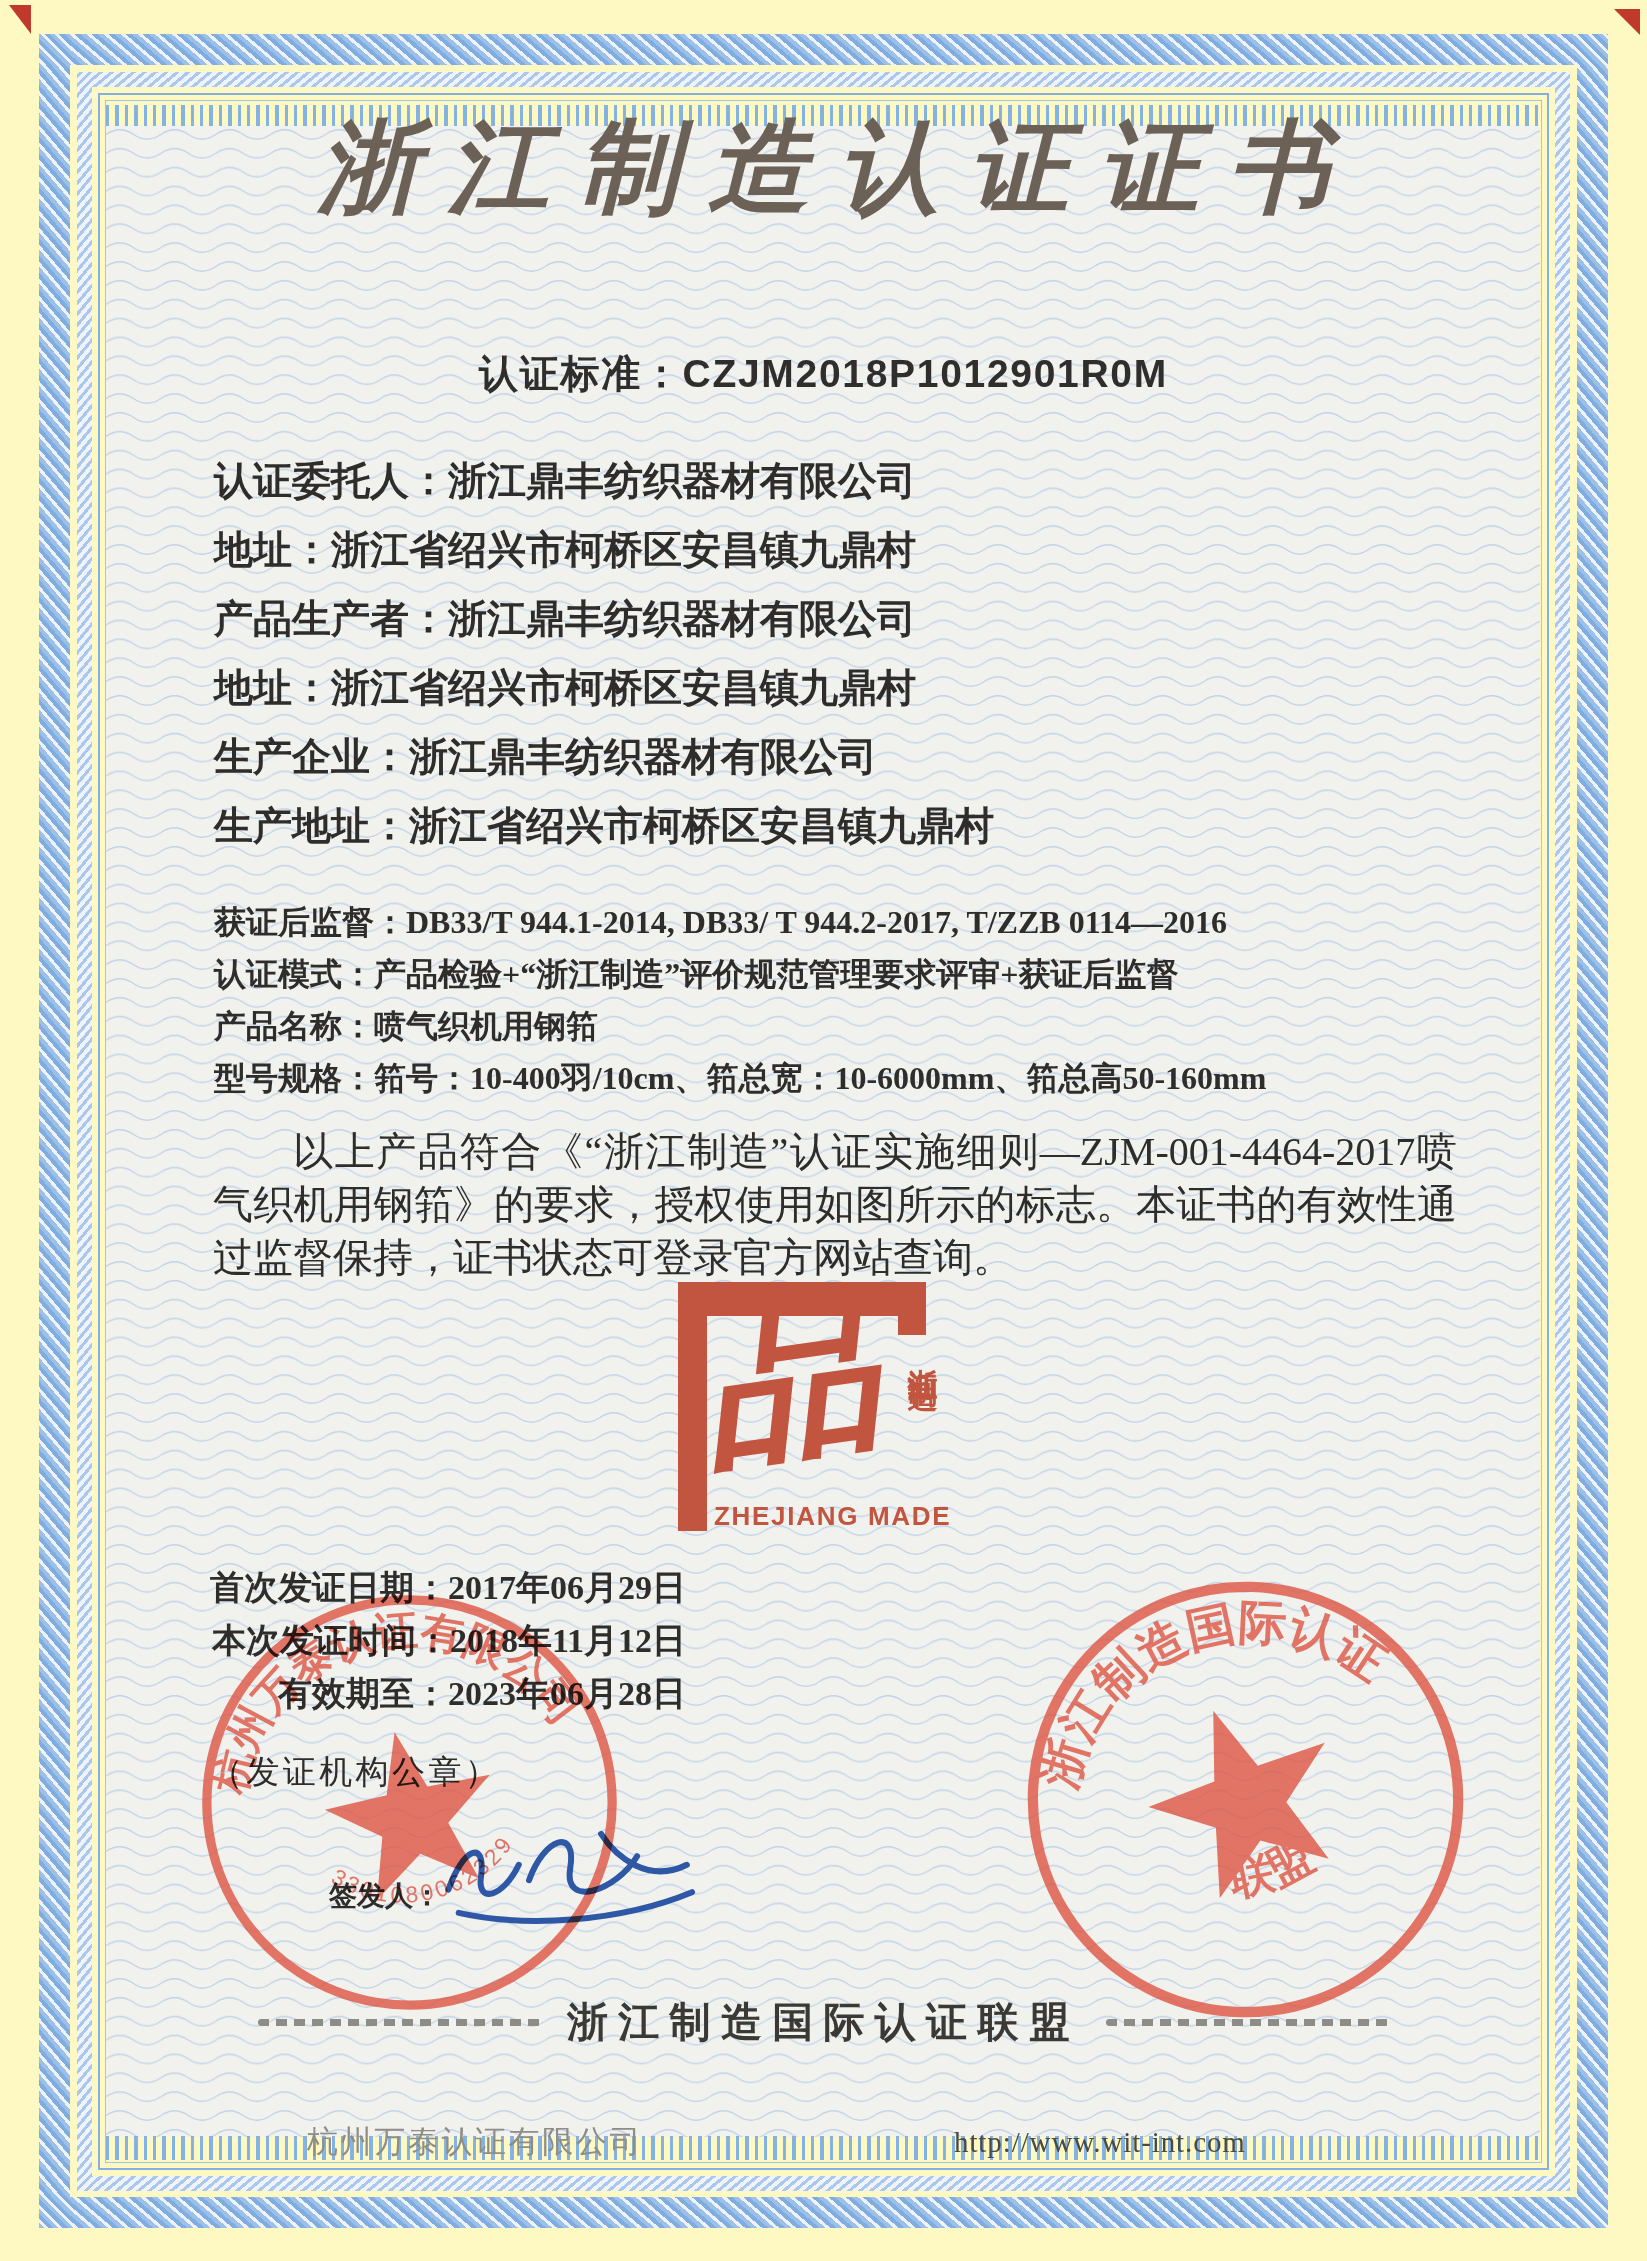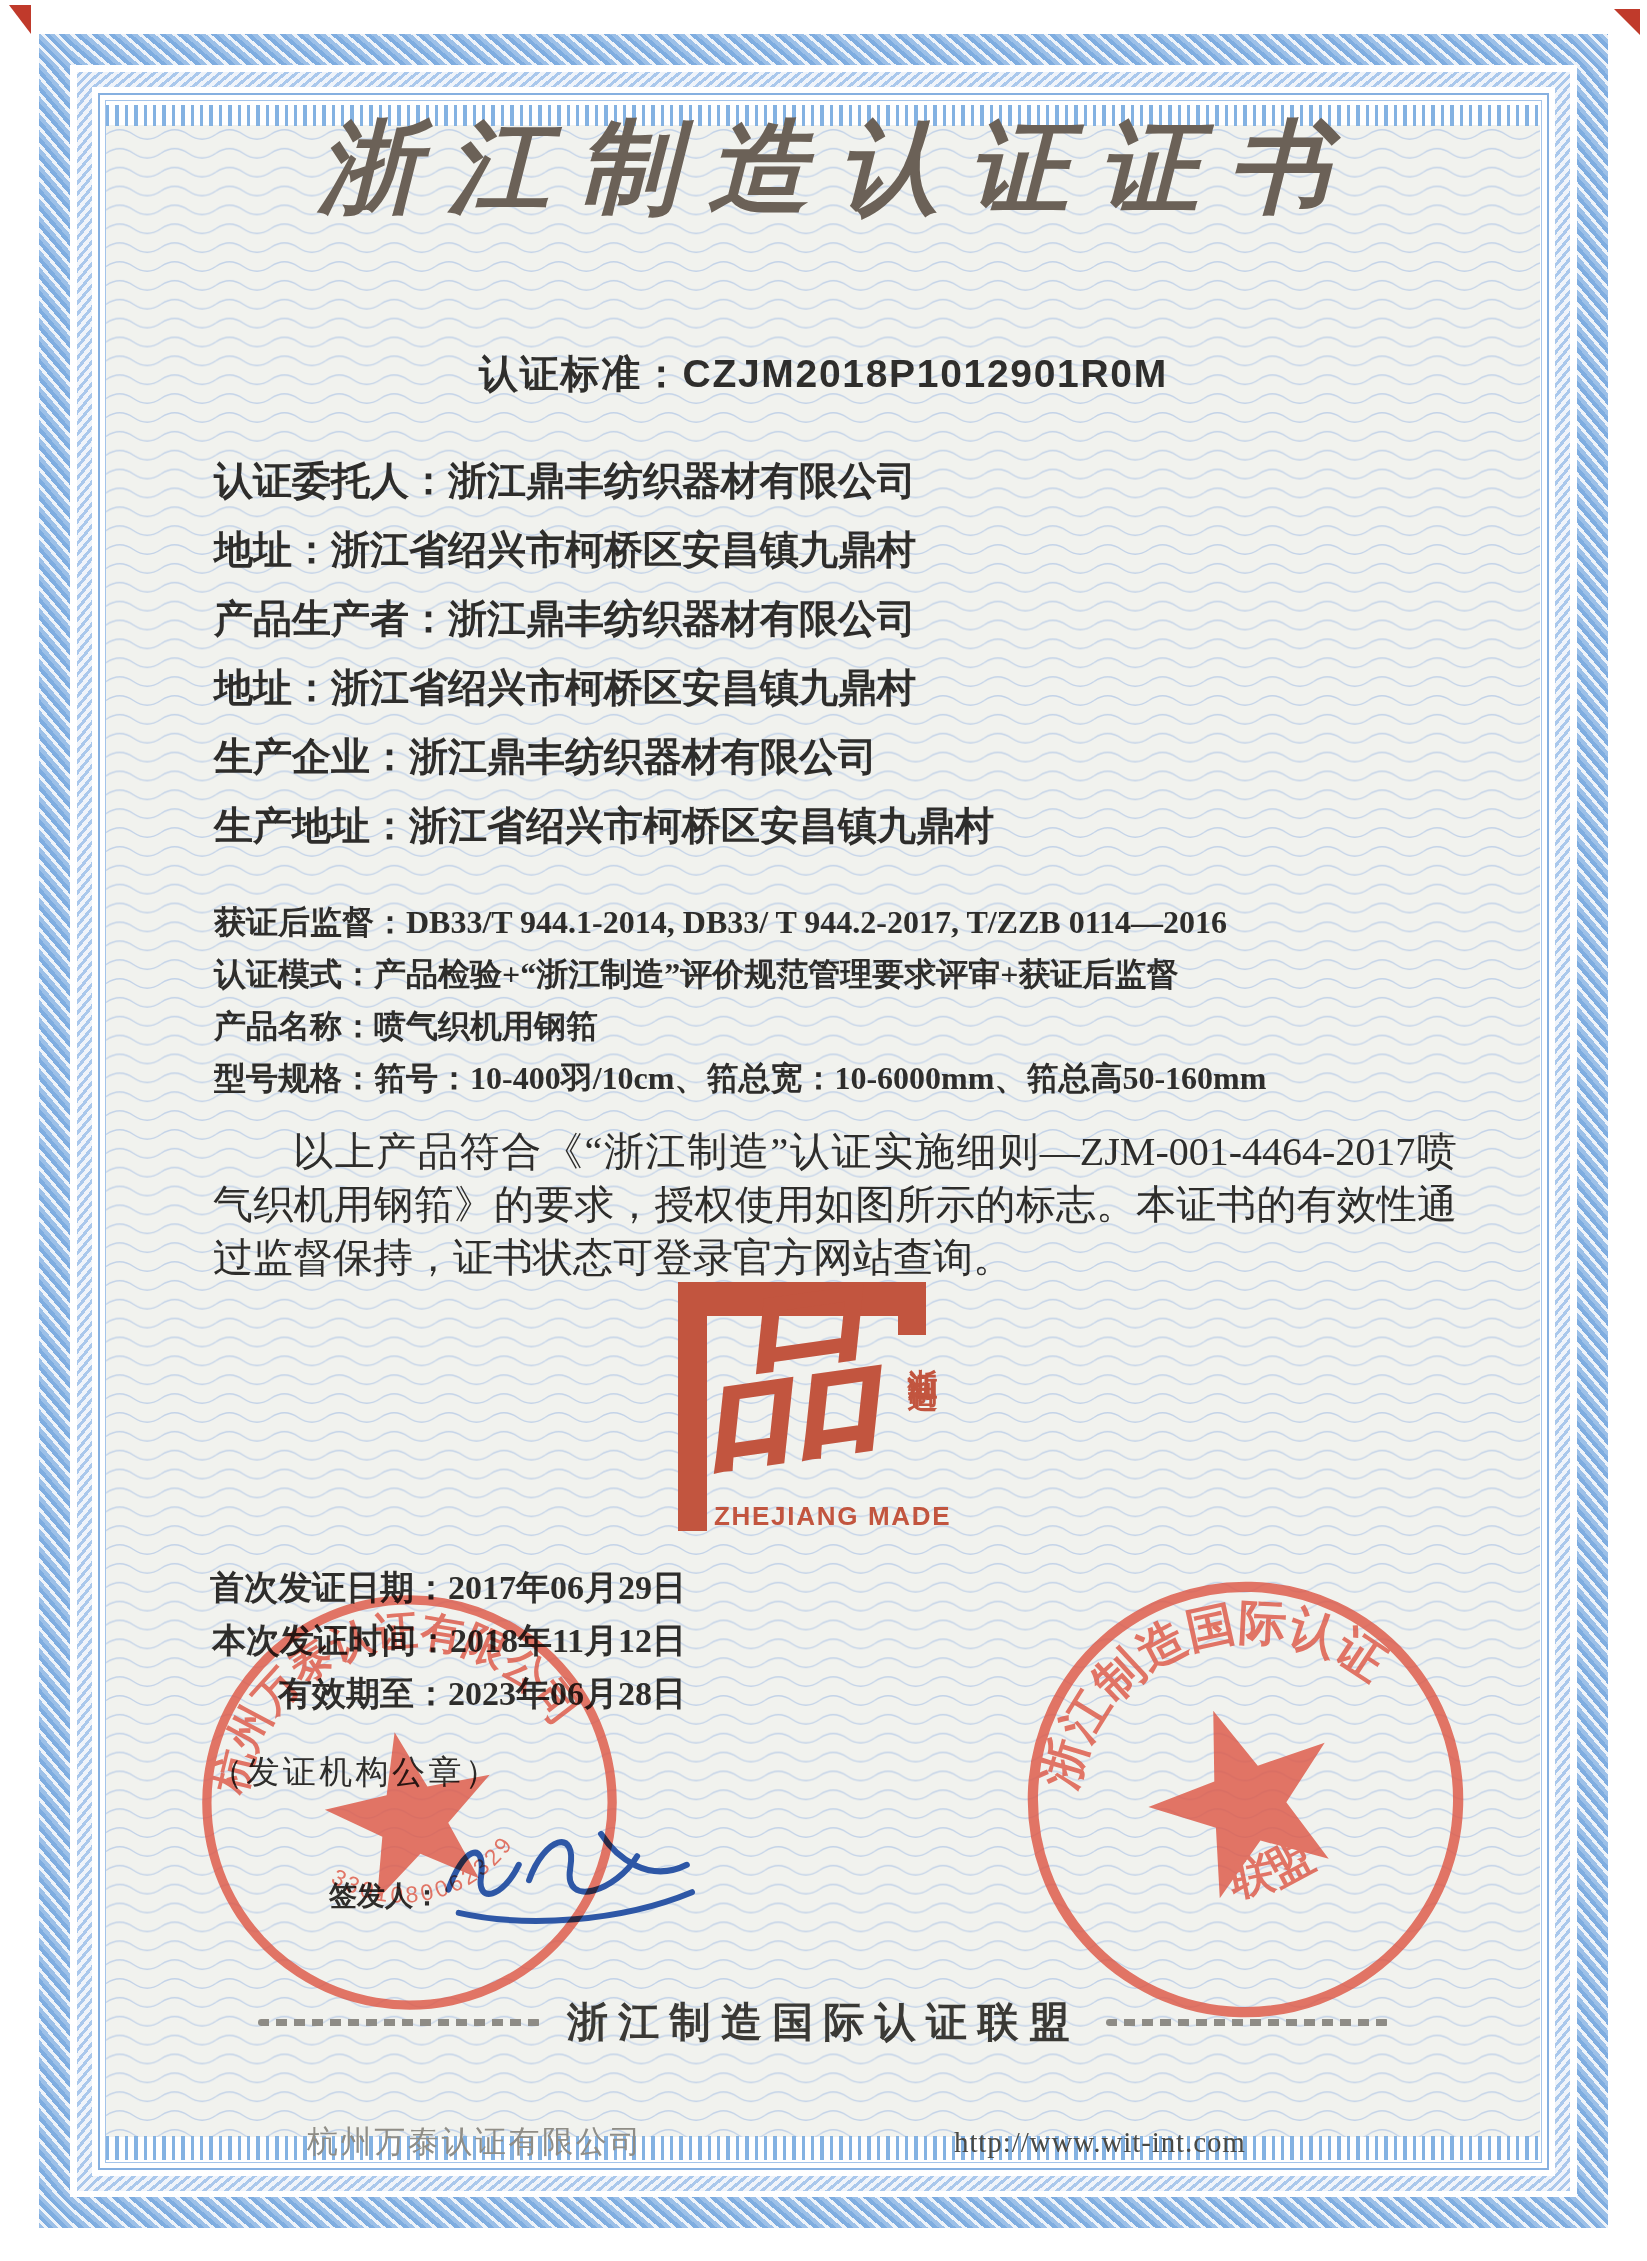--- a/index.html
+++ b/index.html
@@ -1,18 +1,18 @@
 <!DOCTYPE html>
 <html style="font-size:13.7px"><head>
 <meta charset="utf-8">
 <style>
   html,body{margin:0;padding:0;background:#d8d8d4;}
   .page{
     position:relative; width:1647px; height:2261px; margin:0 auto;
-    background:#ffffff; overflow:hidden;
+    background:#fef9c3; overflow:hidden;
     font-family:"Liberation Serif", serif; color:#2e2d2b;
   }
   
   .b1{position:absolute; inset:34px 39px 33px 39px; border:31px solid transparent;
       border-image:repeating-linear-gradient(45deg,#9cc0e8 0 4.3px,#eef3f9 4.3px 7.7px,#7fade0 7.7px 12px) 36; pointer-events:none;}
   .b2{position:absolute; inset:72px 77px 70px 77px; border:15.4px solid transparent;
       border-image:repeating-linear-gradient(-45deg,#aac8ec 0 3.4px,#f0f4fa 3.4px 7.7px) 18; pointer-events:none;}
   .b3{position:absolute; inset:93px 98px 91px 98px; border:2.6px solid #86b0e0; pointer-events:none;}
   .b4{position:absolute; inset:100px 105px 98px 105px; border:1.7px solid #a4c4ea; pointer-events:none;}
   .teeth{position:absolute; background:repeating-linear-gradient(90deg,#84b2e2 0 3.4px,rgba(0,0,0,0) 3.4px 9.4px);}

